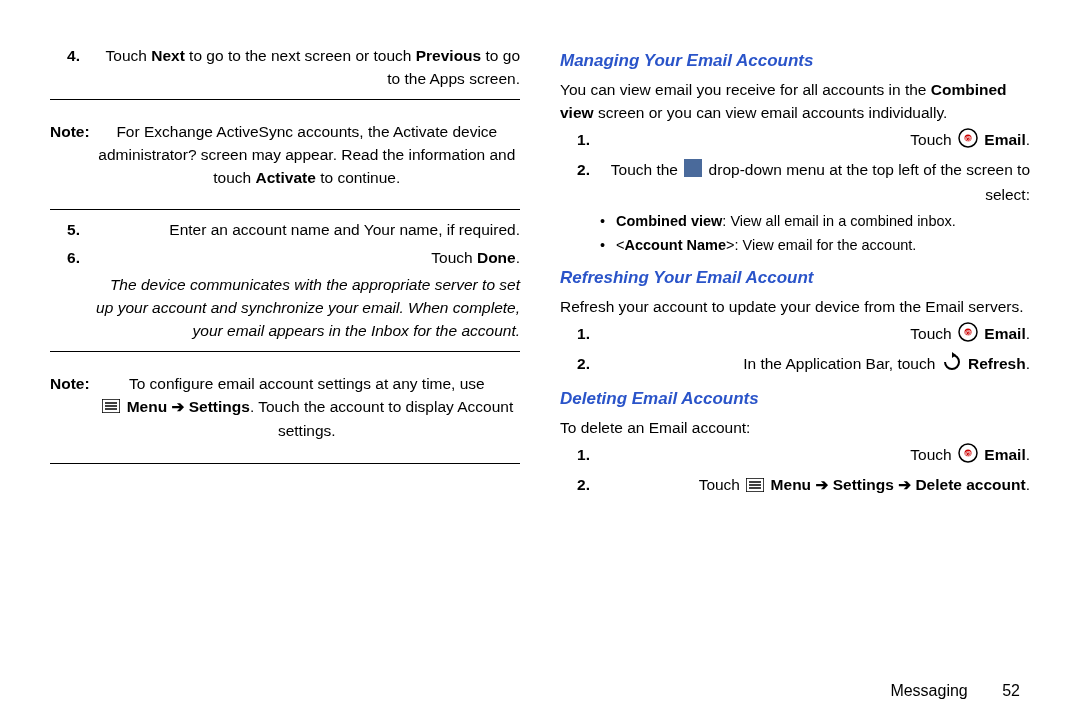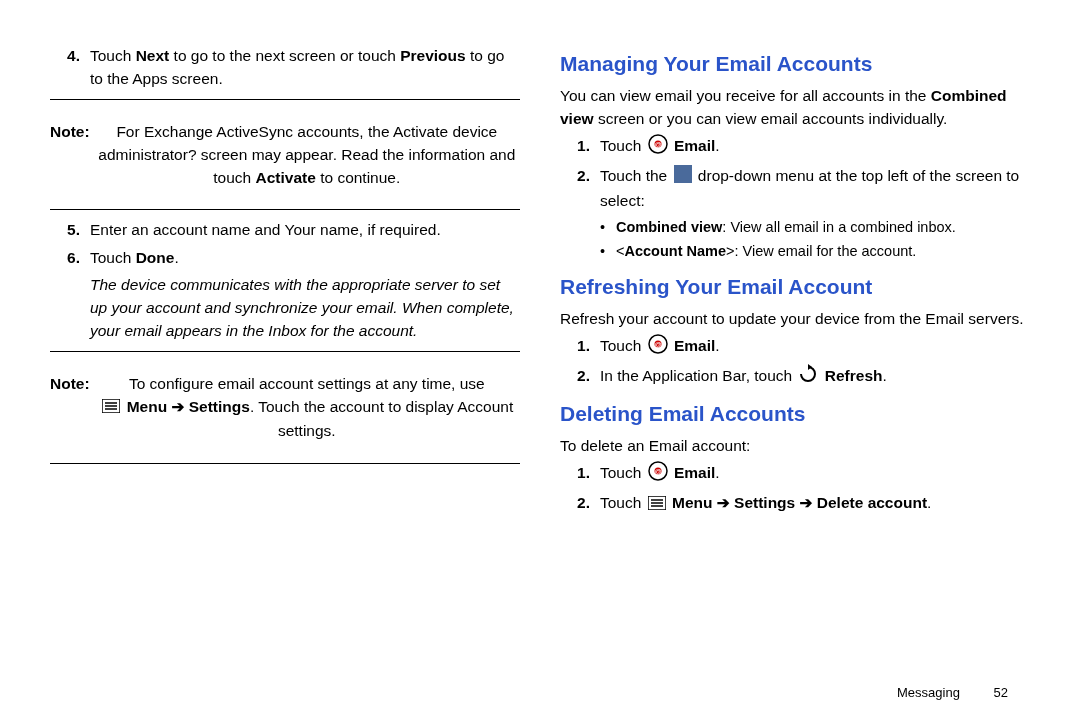--- a/index.html
+++ b/index.html
@@ -5,31 +5,31 @@
   body {
     margin:0;padding:0;background:#fff;width:1080px;height:720px;
     font-family:Arial,Helvetica,sans-serif;color:#000;font-size:15.5px;
   }
   .page {display:flex;padding:40px 50px 30px 50px;height:630px;}
   .col {width:480px;line-height:1.5;}
   .col.left{padding-right:20px;}
   .col.right{padding-left:20px;}
   .numitem{display:flex;margin-top:4px;margin-bottom:4px;}
   .numitem .num{width:30px;flex-shrink:0;text-align:right;padding-right:10px;font-weight:bold;}
-  .numitem .body{flex:1;}
+  .numitem .body{flex:1;text-align:right;}
   hr{border:none;border-top:1.5px solid #000;margin:8px 0;}
   .note{display:flex;margin:20px 0;}
   .note .nlabel{flex-shrink:0;font-weight:bold;padding-right:4px;}
   .note .nbody{flex:1;text-align:center;}
-  h3{color:#2a54c9;font-weight:bold;font-size:21px;margin:8px 0 4px 0;font-family:Arial,Helvetica,sans-serif;}
+  h3{color:#2a54c9;font-style:italic;font-weight:bold;font-size:17px;margin:8px 0 4px 0;font-family:Arial,Helvetica,sans-serif;}
   .bullets{margin-left:40px;}
   .bullet{display:flex;font-size:14.5px;margin:3px 0;}
   .bullet .dot{width:16px;flex-shrink:0;}
   .icon{display:inline-block;vertical-align:middle;margin:0 2px;}
-  .footer{position:absolute;bottom:20px;right:72px;font-size:13px;}
+  .footer{position:absolute;bottom:20px;right:60px;font-size:16px;}
   .footer span:first-child{margin-right:30px;}
 </style>
 </head>
 <body>
 
 <div class="page">
 
   <div class="col left">
     <div class="numitem">
       <div class="num">4.</div>

